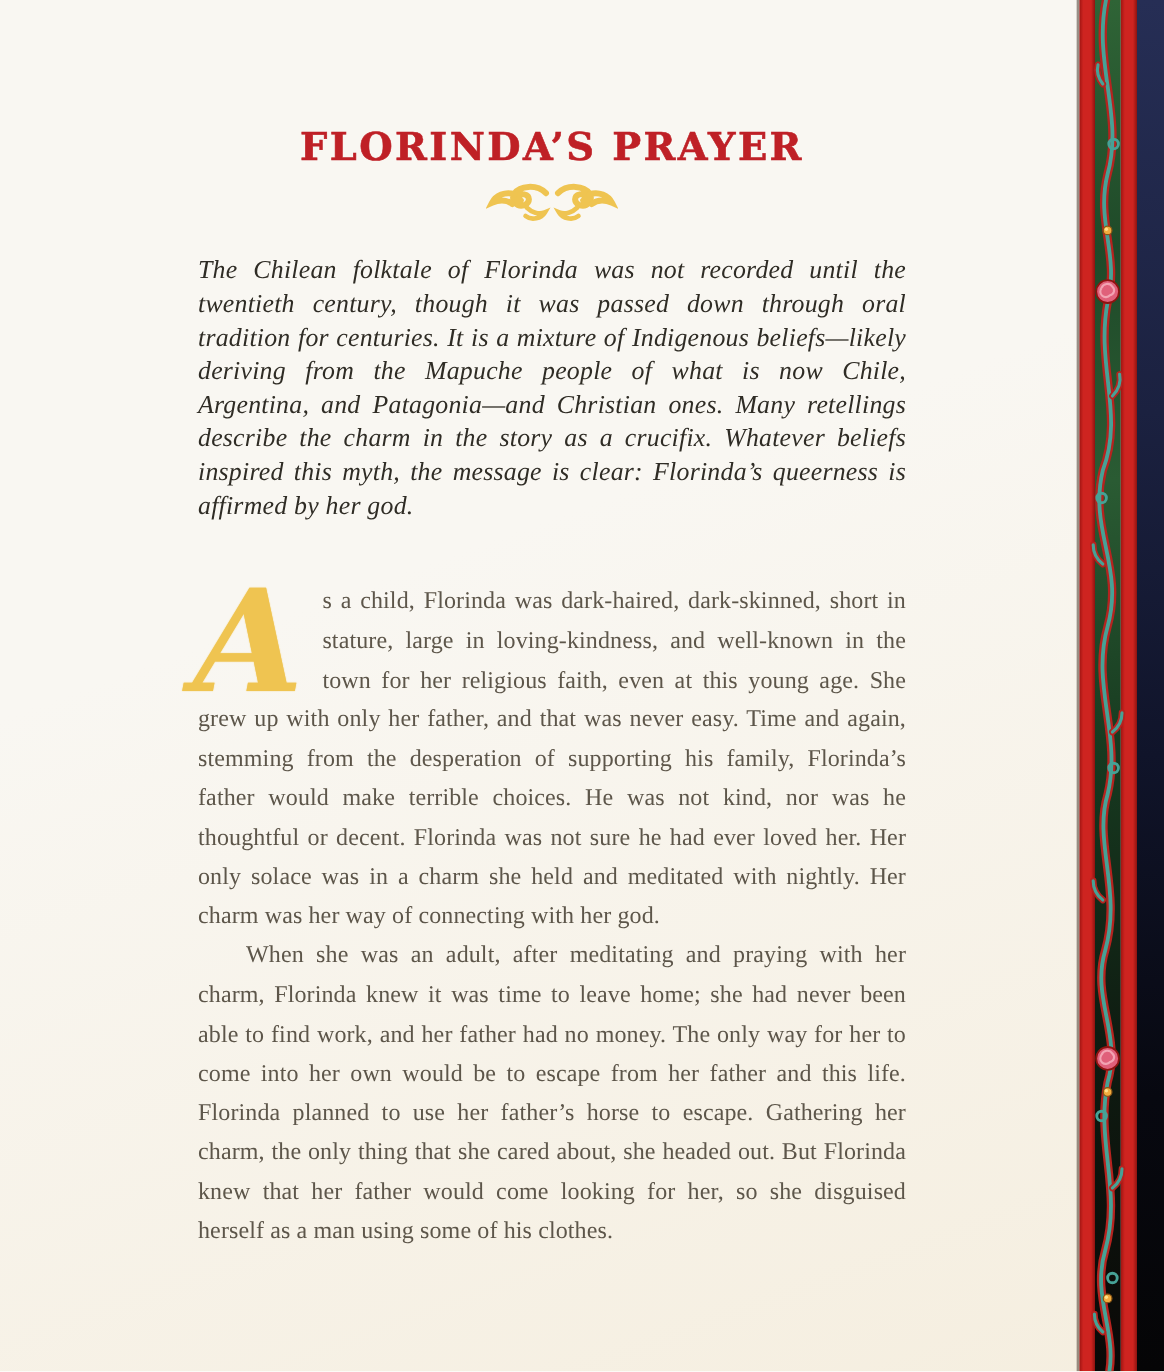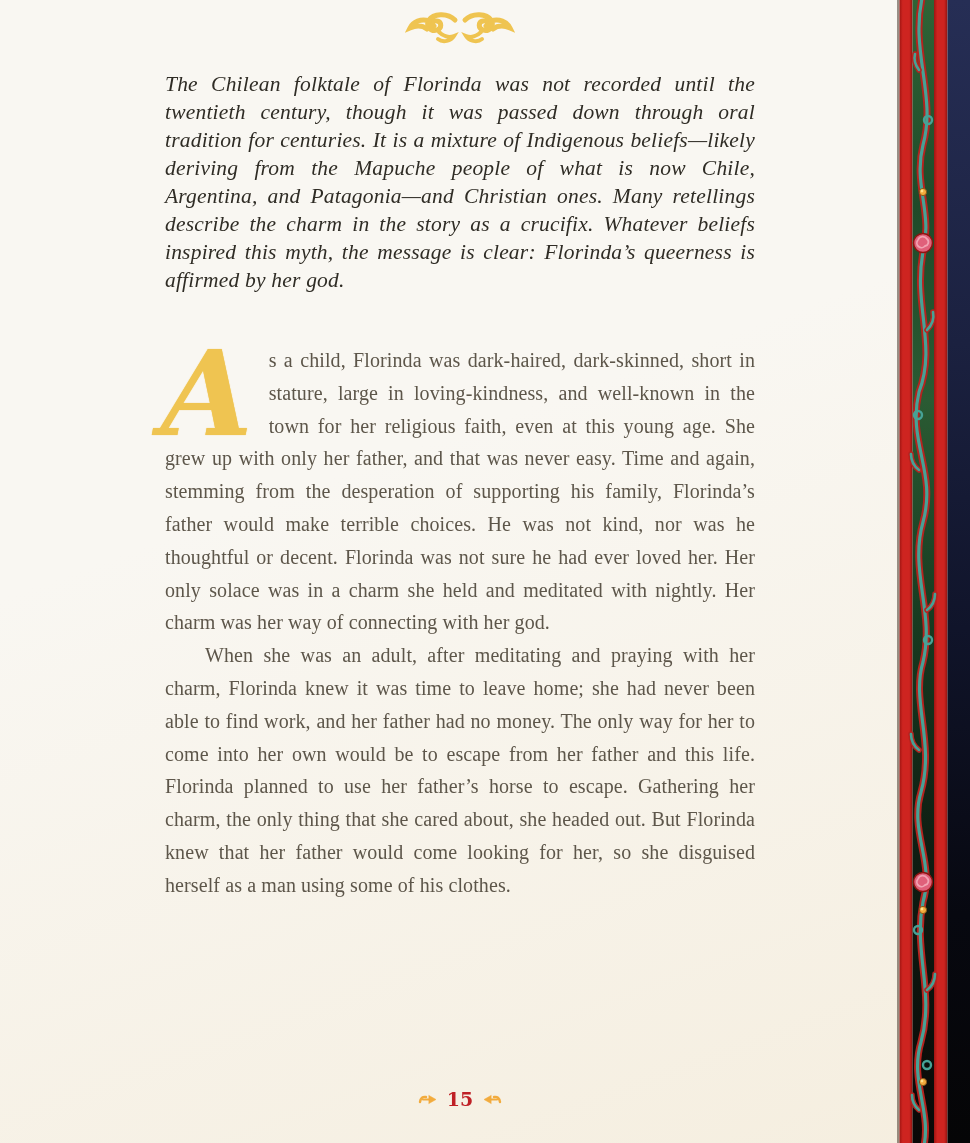--- a/index.html
+++ b/index.html
@@ -79,20 +79,21 @@
   }
   .border-strip svg{display:block;}
 </style>
 </head>
 <body>
 
 <div class="page">
 
   <main class="content">
 
+    <h1 class="title">FLORINDA’S PRAYER</h1>
 
     <div class="flourish">
       <svg width="110" height="36" viewBox="0 0 110 36" aria-hidden="true">
         <g fill="none" stroke="var(--gold)" stroke-linecap="round">
           <g>
             <path d="M50,10 C42,2 28,4 24,10 C20,16 26,22 32,20 C37,18 37,12 32,11 C28,10 26,14 29,16" stroke-width="5"></path>
             <path d="M24,11 C16,8 8,12 5,18 C12,15 18,16 22,19" stroke-width="5"></path>
             <path d="M34,22 C38,26 44,28 49,26 C46,31 38,33 33,29" stroke-width="4"></path>
           </g>
           <g transform="translate(110,0) scale(-1,1)">
@@ -105,41 +106,20 @@
     </div>
 
     <p class="intro">The Chilean folktale of Florinda was not recorded until the twentieth century, though it was passed down through oral tradition for centuries. It is a mixture of Indigenous beliefs—likely deriving from the Mapuche people of what is now Chile, Argentina, and Patagonia—and Christian ones. Many retellings describe the charm in the story as a crucifix. Whatever beliefs inspired this myth, the message is clear: Florinda’s queerness is affirmed by her god.</p>
 
     <div class="story">
       <span class="dropcap">A</span>
       <p>s a child, Florinda was dark-haired, dark-skinned, short in stature, large in loving-kindness, and well-known in the town for her religious faith, even at this young age. She grew up with only her father, and that was never easy. Time and again, stemming from the desperation of supporting his family, Florinda’s father would make terrible choices. He was not kind, nor was he thoughtful or decent. Florinda was not sure he had ever loved her. Her only solace was in a charm she held and meditated with nightly. Her charm was her way of connecting with her god.</p>
       <p class="indented">When she was an adult, after meditating and praying with her charm, Florinda knew it was time to leave home; she had never been able to find work, and her father had no money. The only way for her to come into her own would be to escape from her father and this life. Florinda planned to use her father’s horse to escape. Gathering her charm, the only thing that she cared about, she headed out. But Florinda knew that her father would come looking for her, so she disguised herself as a man using some of his clothes.</p>
     </div>
 
-    <div class="folio">
-      <span>
-        <svg width="20" height="13" viewBox="0 0 20 13" aria-hidden="true">
-          <g stroke="var(--border-gold)" fill="var(--border-gold)" stroke-linecap="round">
-            <path d="M2,9 Q3,3 8,4" fill="none" stroke-width="2.4"></path>
-            <path d="M5,6.5 H12" fill="none" stroke-width="2.2"></path>
-            <path d="M11,2.5 L18,6.5 L11,10.5 Z" stroke-width="0.5"></path>
-          </g>
-        </svg>
-      </span>
-      <span class="num">15</span>
-      <span>
-        <svg width="20" height="13" viewBox="0 0 20 13" aria-hidden="true">
-          <g transform="translate(20,0) scale(-1,1)" stroke="var(--border-gold)" fill="var(--border-gold)" stroke-linecap="round">
-            <path d="M2,9 Q3,3 8,4" fill="none" stroke-width="2.4"></path>
-            <path d="M5,6.5 H12" fill="none" stroke-width="2.2"></path>
-            <path d="M11,2.5 L18,6.5 L11,10.5 Z" stroke-width="0.5"></path>
-          </g>
-        </svg>
-      </span>
-    </div>
   </main>
 
   <aside class="border-strip">
     <svg width="73" height="1143" viewBox="0 0 73 1143" aria-hidden="true">
       <defs>
         <linearGradient id="bandGrad" x1="0" y1="0" x2="0" y2="1">
           <stop offset="0" stop-color="#2f6436"></stop>
           <stop offset="0.18" stop-color="#1f4a29"></stop>
           <stop offset="0.35" stop-color="#2a5b33"></stop>
           <stop offset="0.55" stop-color="#173a20"></stop>

